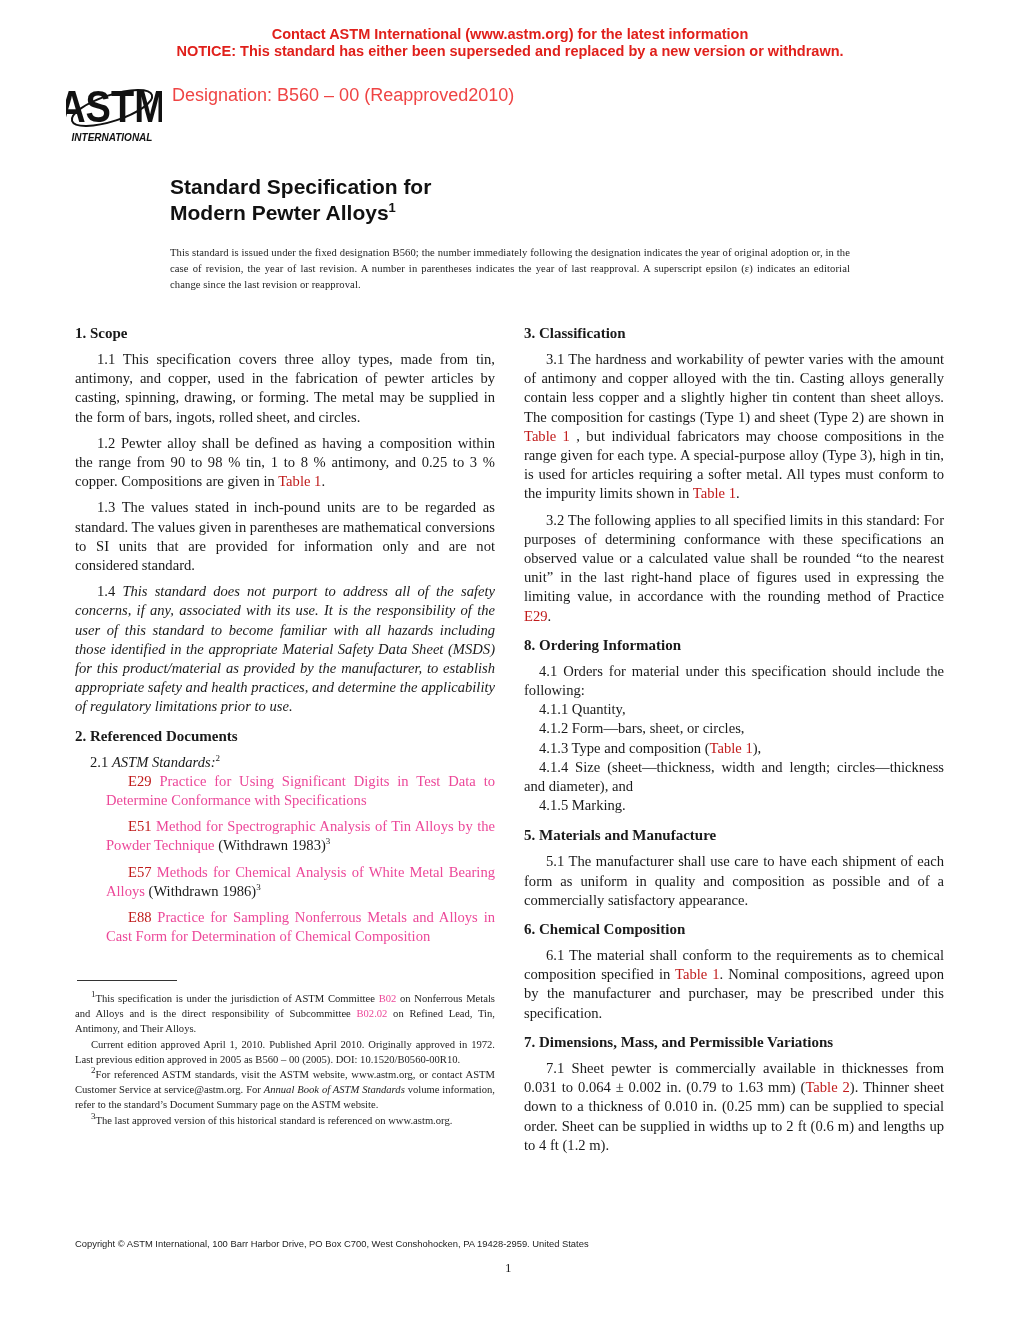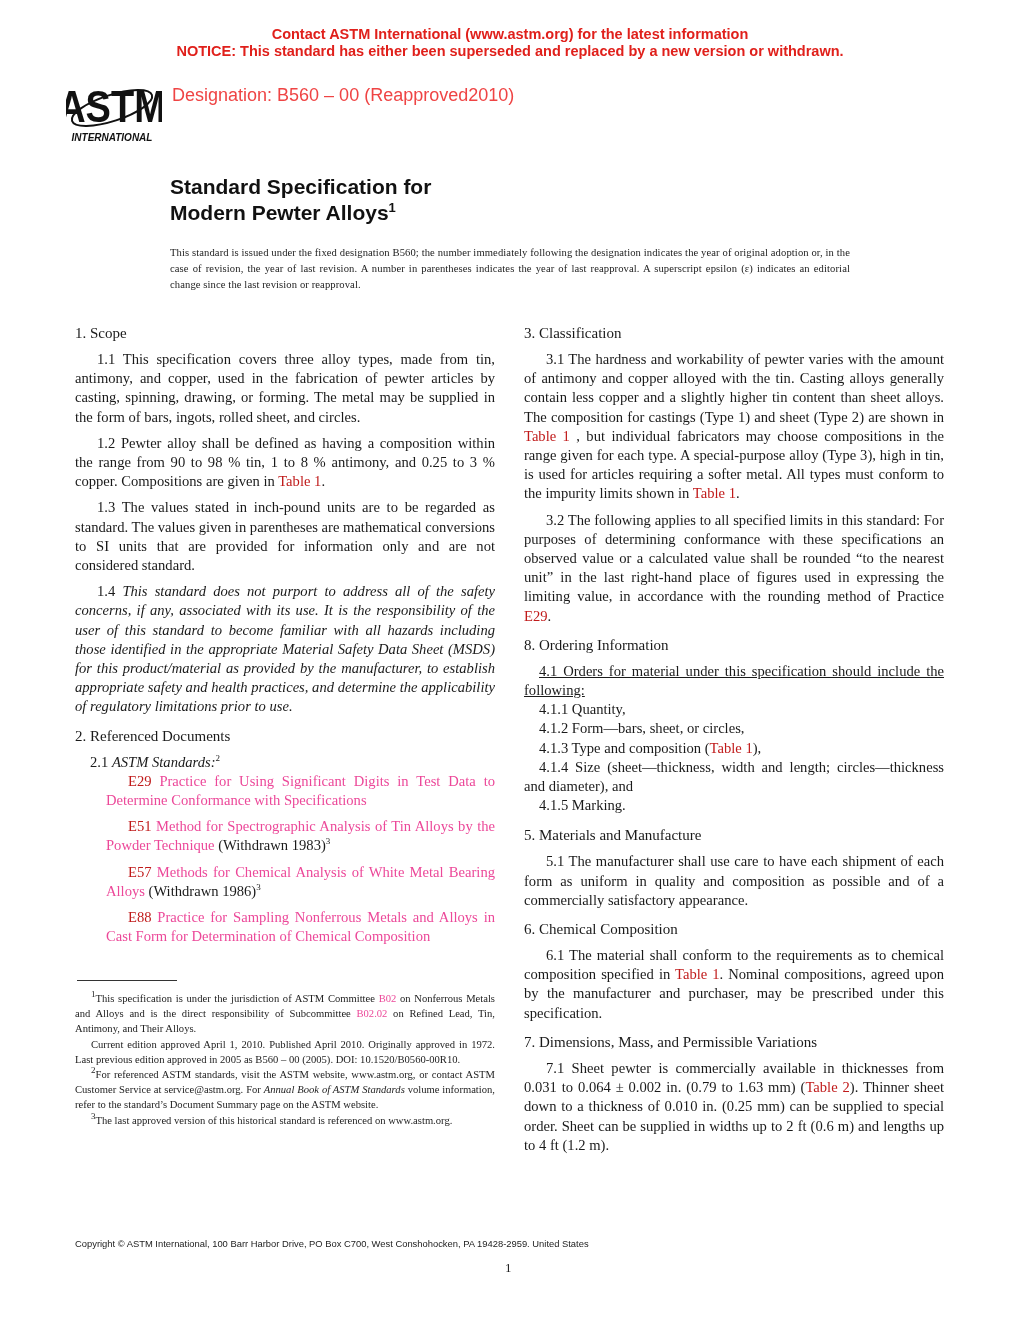--- a/index.html
+++ b/index.html
@@ -16,24 +16,24 @@
       font-weight: bold; font-size: 21px; line-height: 26px; color: #111; }
     .title sup { font-size: 13px; }
 
     .preamble { position: absolute; left: 170px; top: 245px; width: 680px; font-family: "Liberation Serif", serif;
       font-size: 10.6px; line-height: 16px; text-align: justify; color: #222; letter-spacing: 0.1px; }
 
     .col { position: absolute; font-family: "Liberation Serif", serif; font-size: 14.6px; line-height: 19.2px; color: #1a1a1a; }
     .col-left { left: 75px; top: 324px; width: 420px; }
     .col-right { left: 524px; top: 324px; width: 420px; }
 
-    .col h2 { font-size: 15px; font-weight: normal; margin: 0 0 7px 0; line-height: 19px; }
+    .col h2 { font-size: 15px; font-weight: bold; margin: 0 0 7px 0; line-height: 19px; }
     .col p { margin: 0 0 7px 0; text-align: justify; text-indent: 22px; }
     .col p.item { margin: 0; text-indent: 15px; }
-    .col p.noind { text-indent: 15px; text-decoration: underline; }
+    .col p.noind { text-indent: 15px; }
     .italic { font-style: italic; }
     .ref { color: #c01a1a; }
     .link { color: #ec4899; }
     .ref-entry { margin: 0; padding-left: 31px; text-indent: -16px; text-align: justify; }
     sup { font-size: 9px; line-height: 0; }
 
     .fn-rule { position: absolute; left: 77px; top: 980px; width: 100px; border-top: 1px solid #333; }
     .footnotes { position: absolute; left: 75px; top: 991px; width: 420px; font-family: "Liberation Serif", serif;
       font-size: 10.6px; line-height: 15.2px; color: #222; }
     .footnotes p { margin: 0; text-align: justify; text-indent: 16px; }

